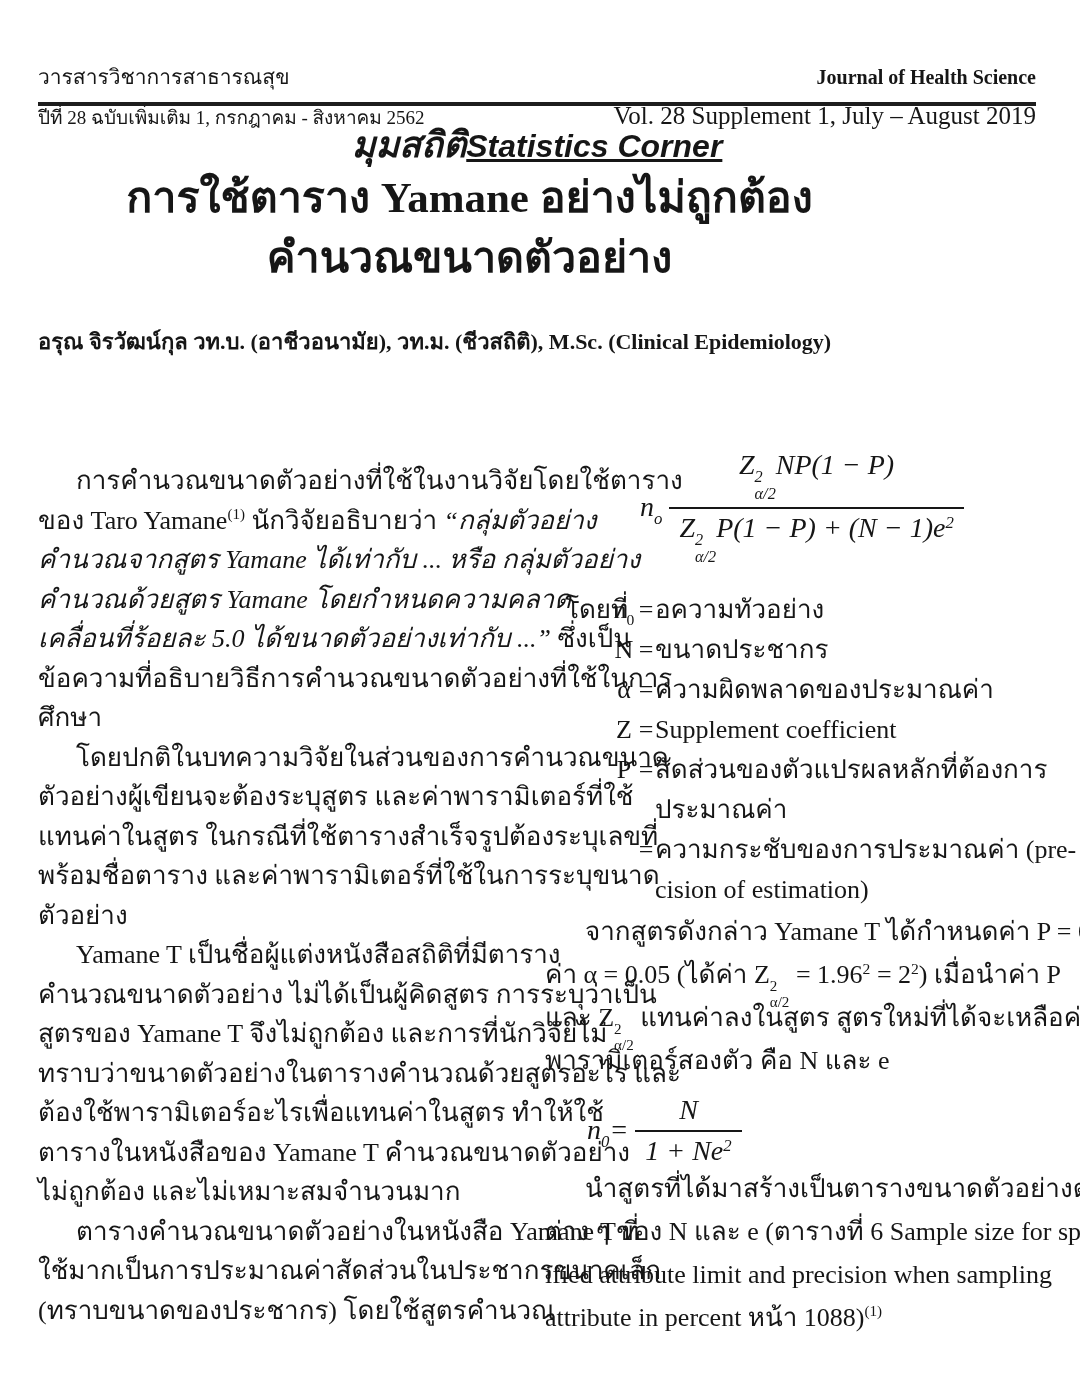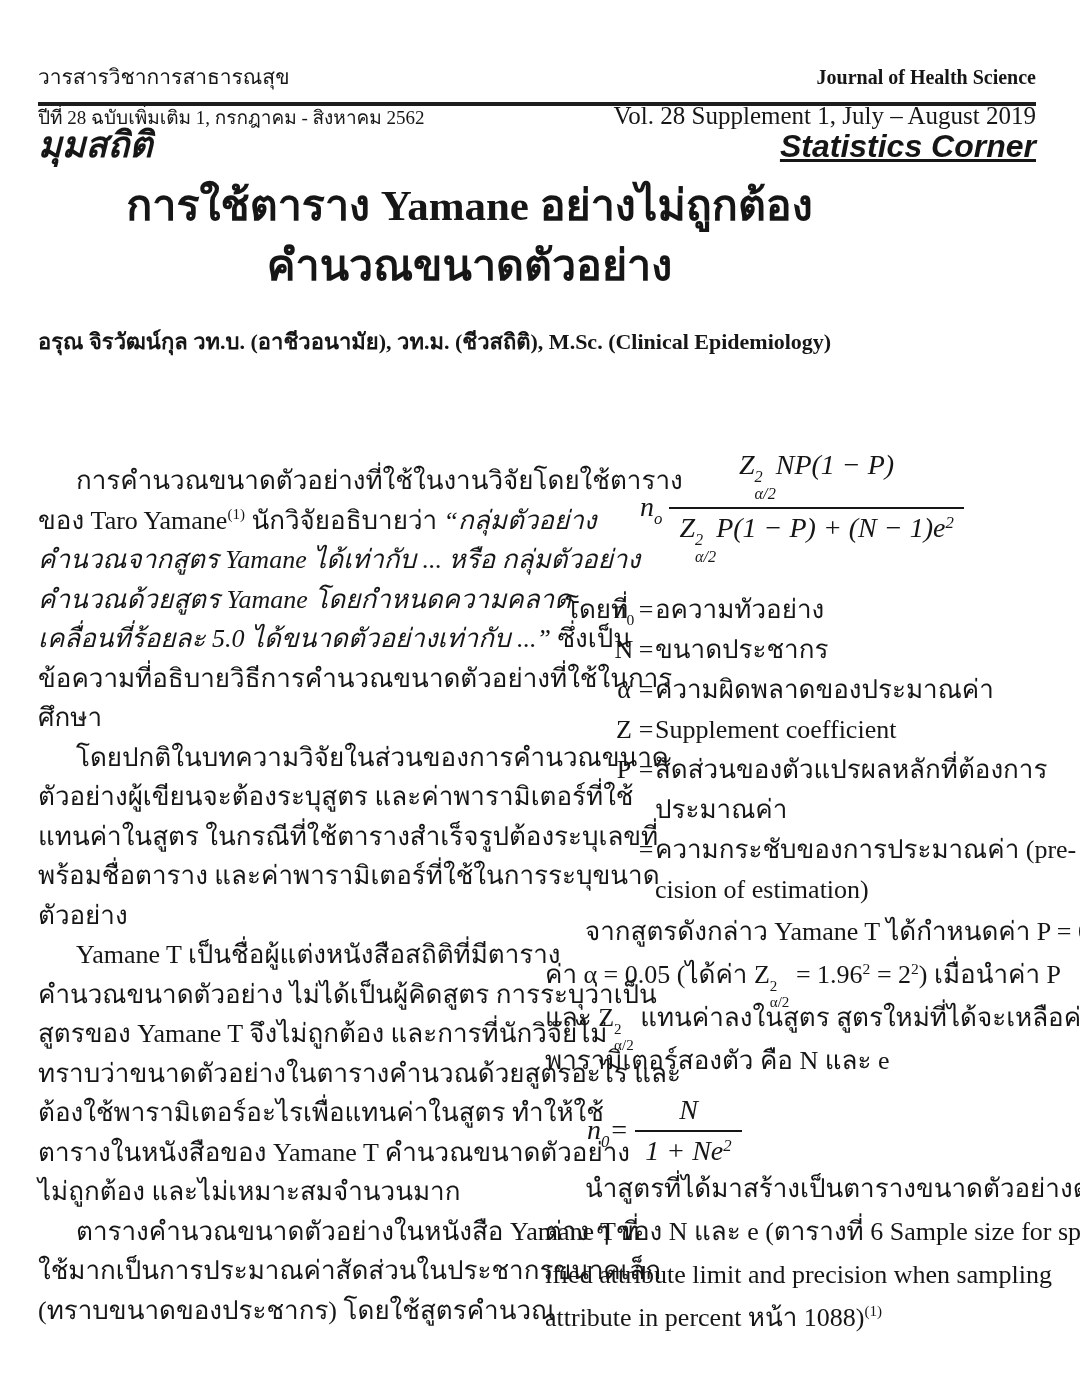--- a/index.html
+++ b/index.html
@@ -10,25 +10,25 @@
   }
   
   .header{position:absolute;left:38px;right:44px;top:28px;margin-top:32px;}
   .hrow{display:flex;justify-content:space-between;align-items:baseline;}
   .hrow1 .h-th{font-size:21px;}
   .hrow1 .h-en{font-size:20px;font-weight:bold;}
   .hrow2{margin-top:9px;}
   .hrow2 .h-th{font-size:19px;}
   .hrow2 .h-en{font-size:25px;}
   .rule{position:absolute;left:38px;right:44px;top:102px;height:4px;background:#1d1d1d;}
-  .secrow{position:absolute;left:38px;right:44px;top:116px;display:flex;justify-content:space-between;align-items:baseline;font-weight:bold;font-style:italic;}
+  .secrow{position:absolute;left:38px;right:44px;top:116px;display:flex;justify-content:center;align-items:baseline;font-weight:bold;font-style:italic;}
   .sec-th{font-size:36px;font-family:"Liberation Sans","DejaVu Sans",sans-serif;}
   .sec-en{font-size:32px;font-family:"Liberation Sans","DejaVu Sans",sans-serif;text-decoration:underline;}
   
-  .title{position:absolute;left:0;width:939px;top:176px;text-align:center;font-weight:bold;font-size:43px;line-height:60px;}
+  .title{position:absolute;left:0;width:939px;top:168px;text-align:center;font-weight:bold;font-size:43px;line-height:60px;}
   .author{position:absolute;left:38px;top:324px;font-weight:bold;font-size:22px;}
   
   .cols{position:absolute;left:38px;top:461px;display:flex;gap:15px;}
   .lcol{width:492px;}
   .rcol{width:497px;}
   .cols{font-size:26px;}
   .ln{height:39.5px;line-height:39.5px;white-space:nowrap;}
   .rcol .ln{height:43px;line-height:43px;}
   .ind{padding-left:38px;}
   .ind2{padding-left:40px;}

